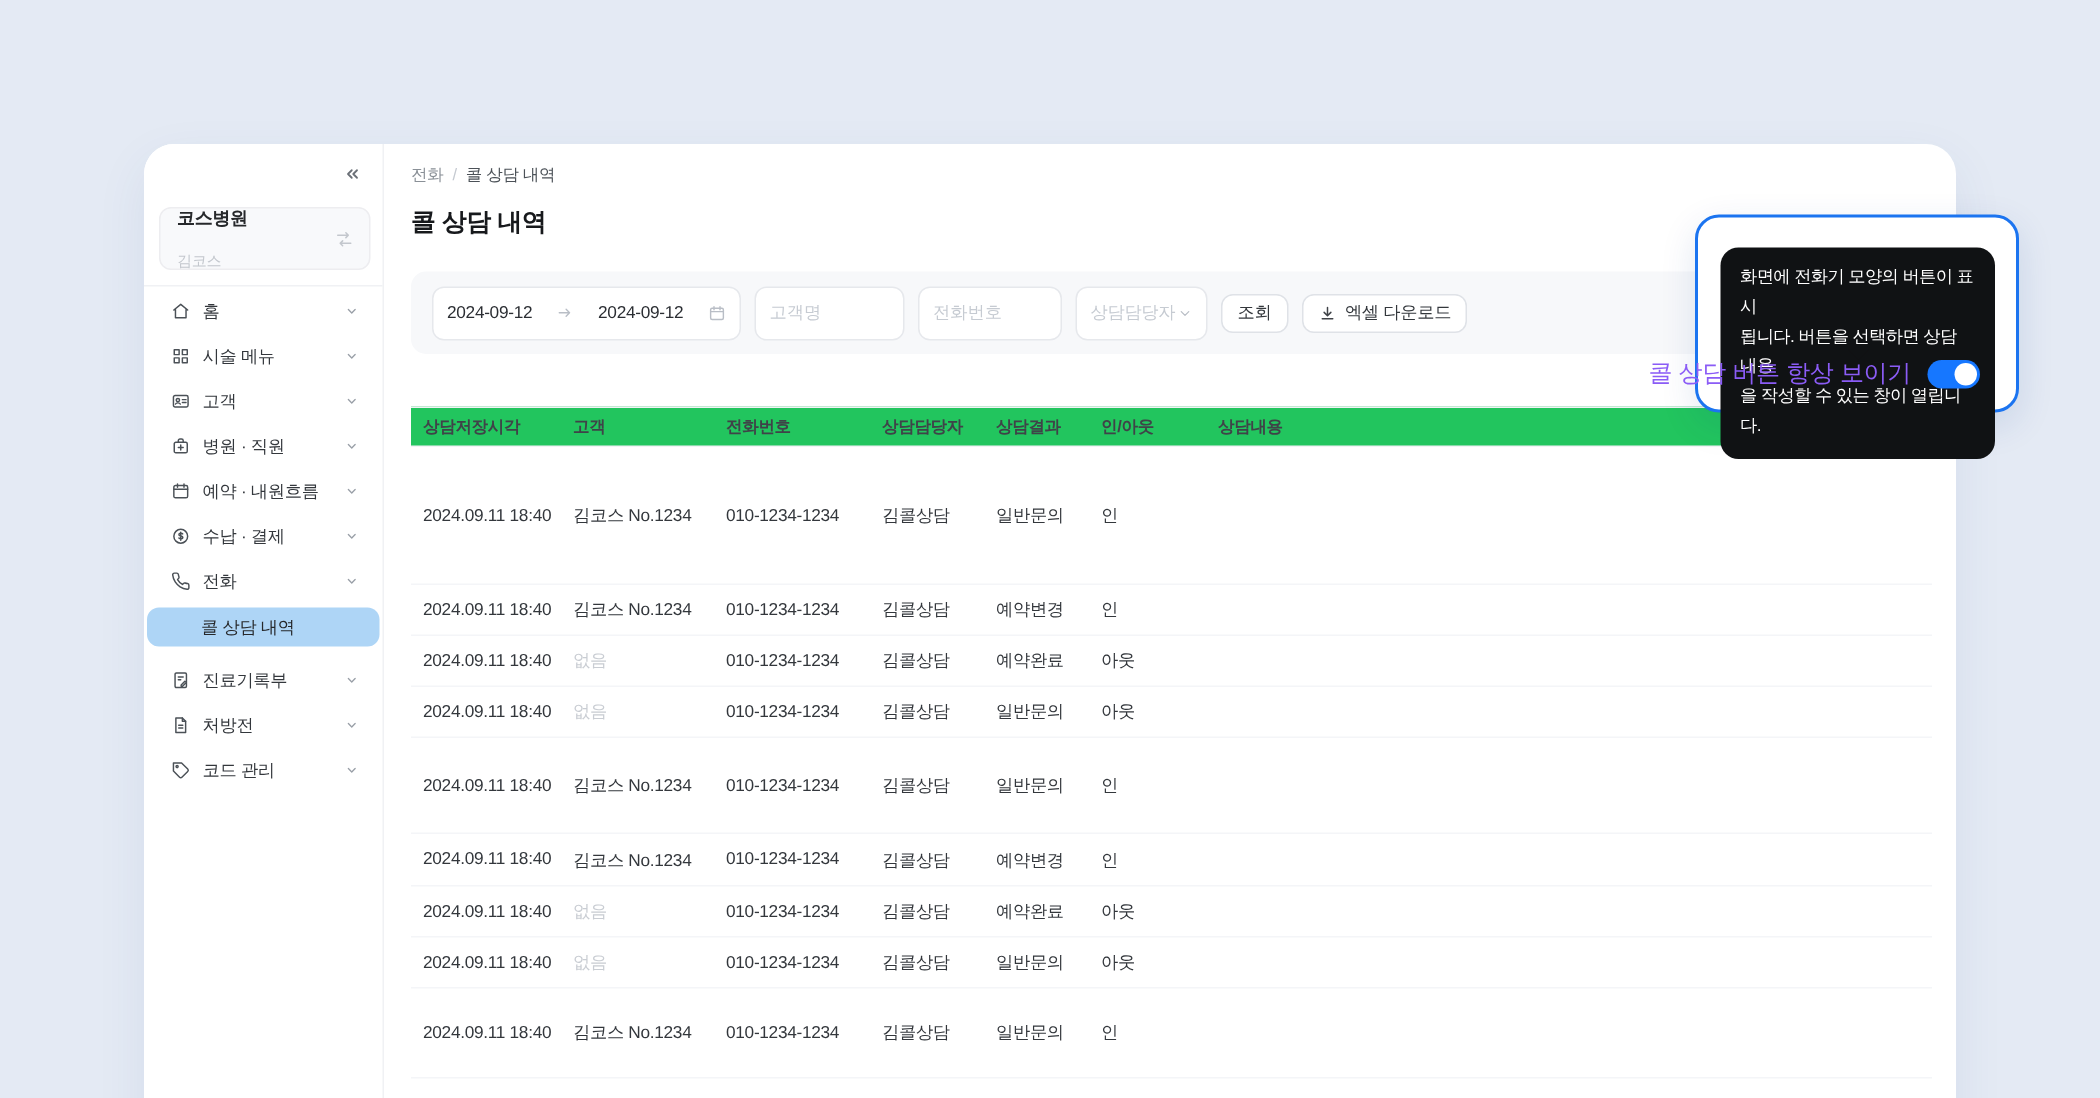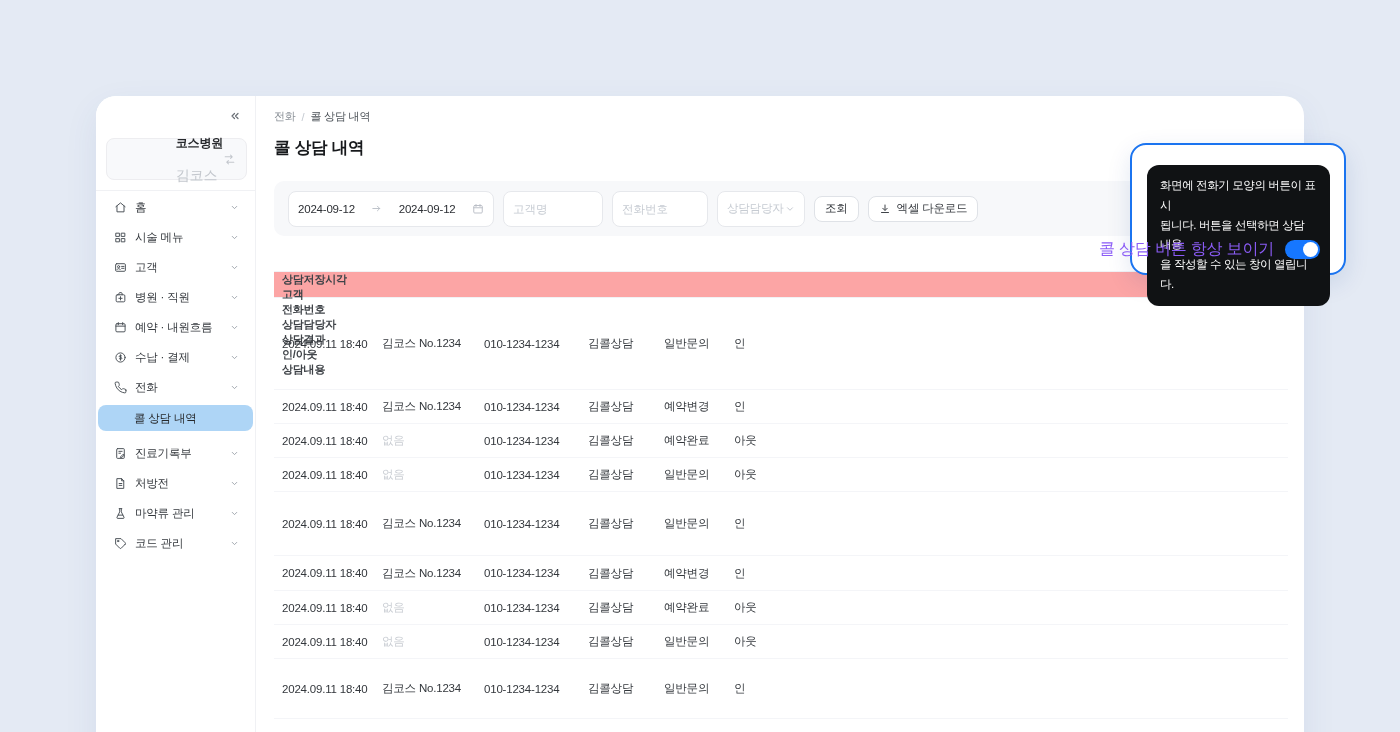--- a/index.html
+++ b/index.html
@@ -21,24 +21,24 @@
     box-shadow:0 12px 34px rgba(50,80,140,.08);
     display:flex; overflow:hidden;
   }
 
   
   .sidebar { width:160px; flex:none; border-right:1px solid #f0f1f4; position:relative; background:#fff; }
   .collapse-btn { position:absolute; top:11px; right:11px; width:18px; height:18px; color:#6b7077; cursor:pointer; display:flex; align-items:center; justify-content:center; }
   .workspace {
     margin:42px 8px 0 10px; height:42px;
     background:#f8f9fb; border:1px solid #ededf0; border-radius:8px;
-    padding:6px 10px 6px 11px; display:flex; align-items:center; justify-content:flex-end; cursor:pointer;
+    padding:6px 10px 6px 11px; display:flex; align-items:center; justify-content:space-between; cursor:pointer;
   }
   .ws-name { font-size:12px; font-weight:700; color:#26282b; line-height:1.35; }
-  .ws-user { font-size:14px; color:#c3c7cd; line-height:1.2;margin-top:16px; }
+  .ws-user { font-size:10px; color:#c3c7cd; line-height:1.2;margin-top:16px; }
   .ws-switch { color:#c3c7cd; }
   .side-divider { border-bottom:1px solid #f0f1f4; margin-top:10px; }
   .nav { padding-top:1px; }
   .nav-item { height:30px; display:flex; align-items:center; padding:0 16px 0 18px; cursor:pointer; }
   .nav-ic { width:13px; height:13px; color:#4b5157; flex:none; }
   .nav-ic svg { width:13px; height:13px; }
   .nav-label { margin-left:8px; font-size:11.5px; color:#33373c; white-space:nowrap; }
   .nav-chev { margin-left:auto; color:#9aa0a8; }
   .nav-chev svg { width:9px; height:9px; }
   .nav-sub {
@@ -70,21 +70,21 @@
   .txt-input::placeholder { color:#c6cbd2; }
   input.ctrl { font-family:Liberation Sans, sans-serif; }
   .w-customer { width:100px; } .w-phone { width:96px; }
   .select { width:88px; padding:0 9px; justify-content:space-between; color:#c6cbd2; cursor:pointer; }
   .select-chev { color:#b9bec6; } .select-chev svg { width:10px; height:10px; }
   .btn { border:1px solid #dfe2e7; background:#fff; border-radius:8px; height:26px; font-size:11.5px; color:#33373c; display:flex; align-items:center; padding:0 10px; gap:6px; cursor:pointer; font-family:inherit; letter-spacing:-0.2px; }
   .btn-ic { color:#3f4348; } .btn-ic svg { width:12px; height:12px; }
 
   
   .table { margin-top:35px; }
-  .thead { height:27px; display:flex; background:#fca5a5; border-top:1px solid #f1f2f5; border-bottom:1px solid #f1f2f5;flex-direction:column; }
+  .thead { height:27px; display:flex; background:#22c55e; border-top:1px solid #f1f2f5; border-bottom:1px solid #f1f2f5; }
   .th { font-size:11px; font-weight:700; color:#3f4348; display:flex; align-items:center; padding-left:8px; }
   .trow { display:flex; align-items:center; border-bottom:1px solid #f4f5f8; }
   .td { font-size:11.5px; color:#33373c; padding-left:8px; white-space:nowrap; overflow:hidden; }
   .td.muted { color:#c9cdd3; }
   .col-0{width:100px;flex:none;} .col-1{width:102px;flex:none;} .col-2{width:104px;flex:none;}
   .col-3{width:76px;flex:none;} .col-4{width:70px;flex:none;} .col-5{width:78px;flex:none;}
   .col-6{flex:1;text-align:right;}
 
   
   .callout {
@@ -257,34 +257,20 @@
           <span class="nav-label">처방전</span>
           <span class="nav-chev">
             <svg viewBox="0 0 24 24" fill="none" stroke="currentColor" stroke-width="2.4" stroke-linecap="round" stroke-linejoin="round">
               <path d="M6 9l6 6 6-6"></path>
             </svg>
           </span>
         </div>
         <div class="nav-item">
           <span class="nav-ic">
             <svg viewBox="0 0 24 24" fill="none" stroke="currentColor" stroke-width="1.8" stroke-linecap="round" stroke-linejoin="round">
-              <path d="M9.5 3h5M10.5 3v6L5.5 19a1.5 1.5 0 0 0 1.4 2h10.2a1.5 1.5 0 0 0 1.4-2L13.5 9V3"></path>
-              <path d="M7.8 15h8.4"></path>
-            </svg>
-          </span>
-          <span class="nav-label">마약류 관리</span>
-          <span class="nav-chev">
-            <svg viewBox="0 0 24 24" fill="none" stroke="currentColor" stroke-width="2.4" stroke-linecap="round" stroke-linejoin="round">
-              <path d="M6 9l6 6 6-6"></path>
-            </svg>
-          </span>
-        </div>
-        <div class="nav-item">
-          <span class="nav-ic">
-            <svg viewBox="0 0 24 24" fill="none" stroke="currentColor" stroke-width="1.8" stroke-linecap="round" stroke-linejoin="round">
               <path d="M20.59 13.41L13.4 20.6a2 2 0 0 1-2.83 0L3 13V3h10l7.59 7.59a2 2 0 0 1 0 2.82z"></path>
               <circle cx="7.5" cy="7.5" r="1.3"></circle>
             </svg>
           </span>
           <span class="nav-label">코드 관리</span>
           <span class="nav-chev">
             <svg viewBox="0 0 24 24" fill="none" stroke="currentColor" stroke-width="2.4" stroke-linecap="round" stroke-linejoin="round">
               <path d="M6 9l6 6 6-6"></path>
             </svg>
           </span>

